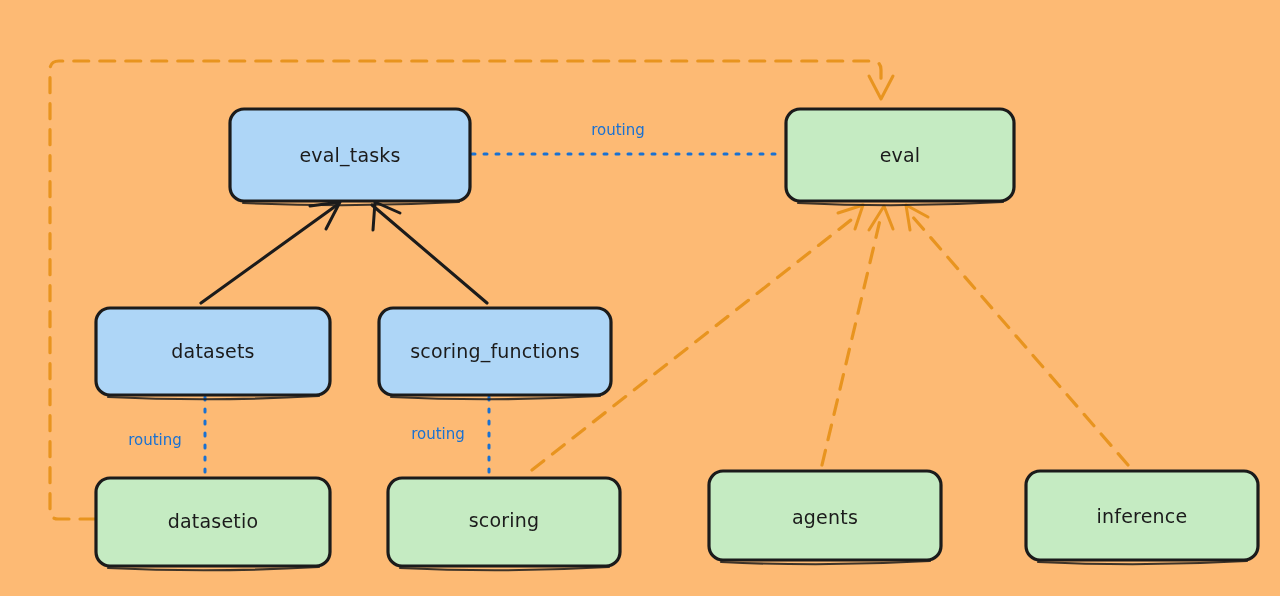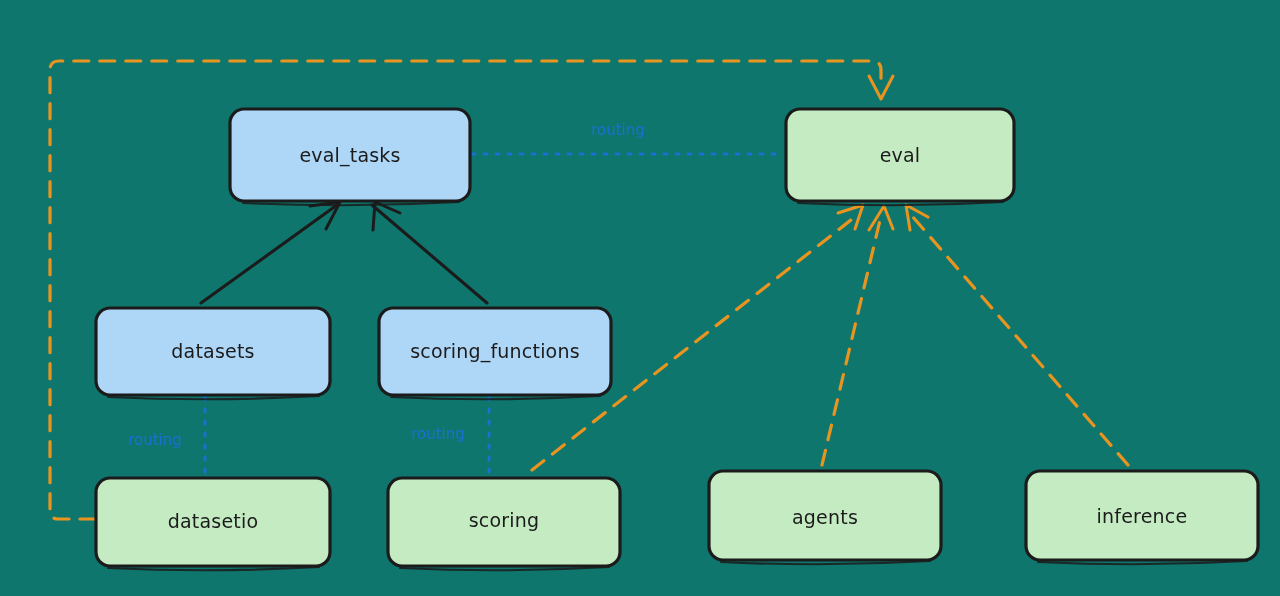--- a/index.html
+++ b/index.html
@@ -84,21 +84,21 @@
   .edge-label {
     font-family: "DejaVu Sans", sans-serif;
     font-size: 15px;
     text-anchor: middle;
     dominant-baseline: middle;
   }
 </style>
 </head>
 <body>
 
-<div id="diagram-root" style="background: #0f766e;">
+<div id="diagram-root" style="background: #fdba74;">
   <svg id="diagram-canvas" viewBox="0 0 1280 596" xmlns="http://www.w3.org/2000/svg">
 
     <g>
 
       <g>
         <path class="edge-dashed" d="M 95 519 L 58 519 Q 50 519 50 510 L 50 70 Q 50 61 59 61 L 872 61 Q 881 61 881 70 L 881 84" stroke="#e8941f"></path>
         <path class="arrow-dashed" d="M 869 76 L 881 99 L 893 76" stroke="#e8941f"></path>
       </g>
 
       <g>

